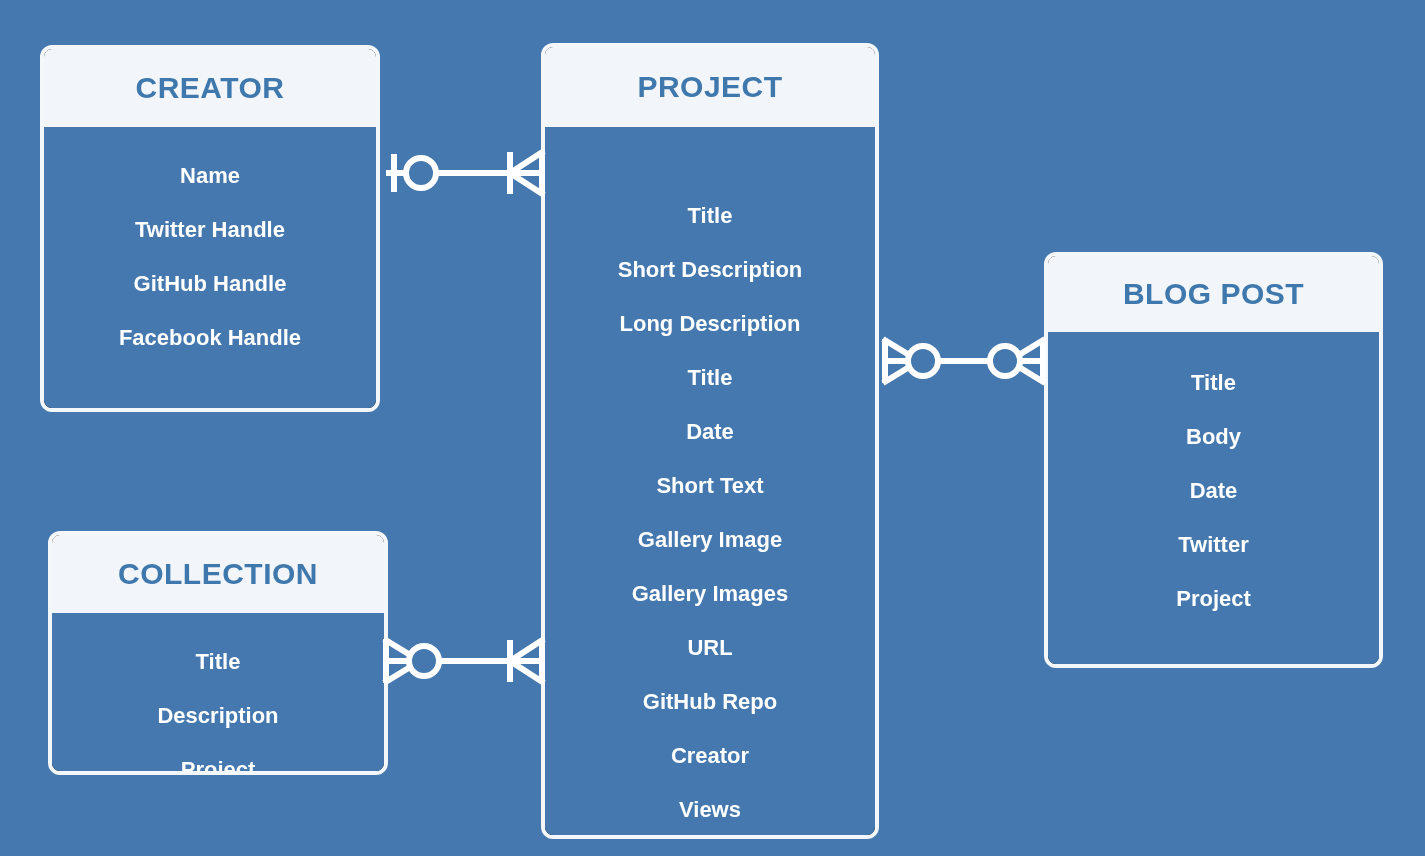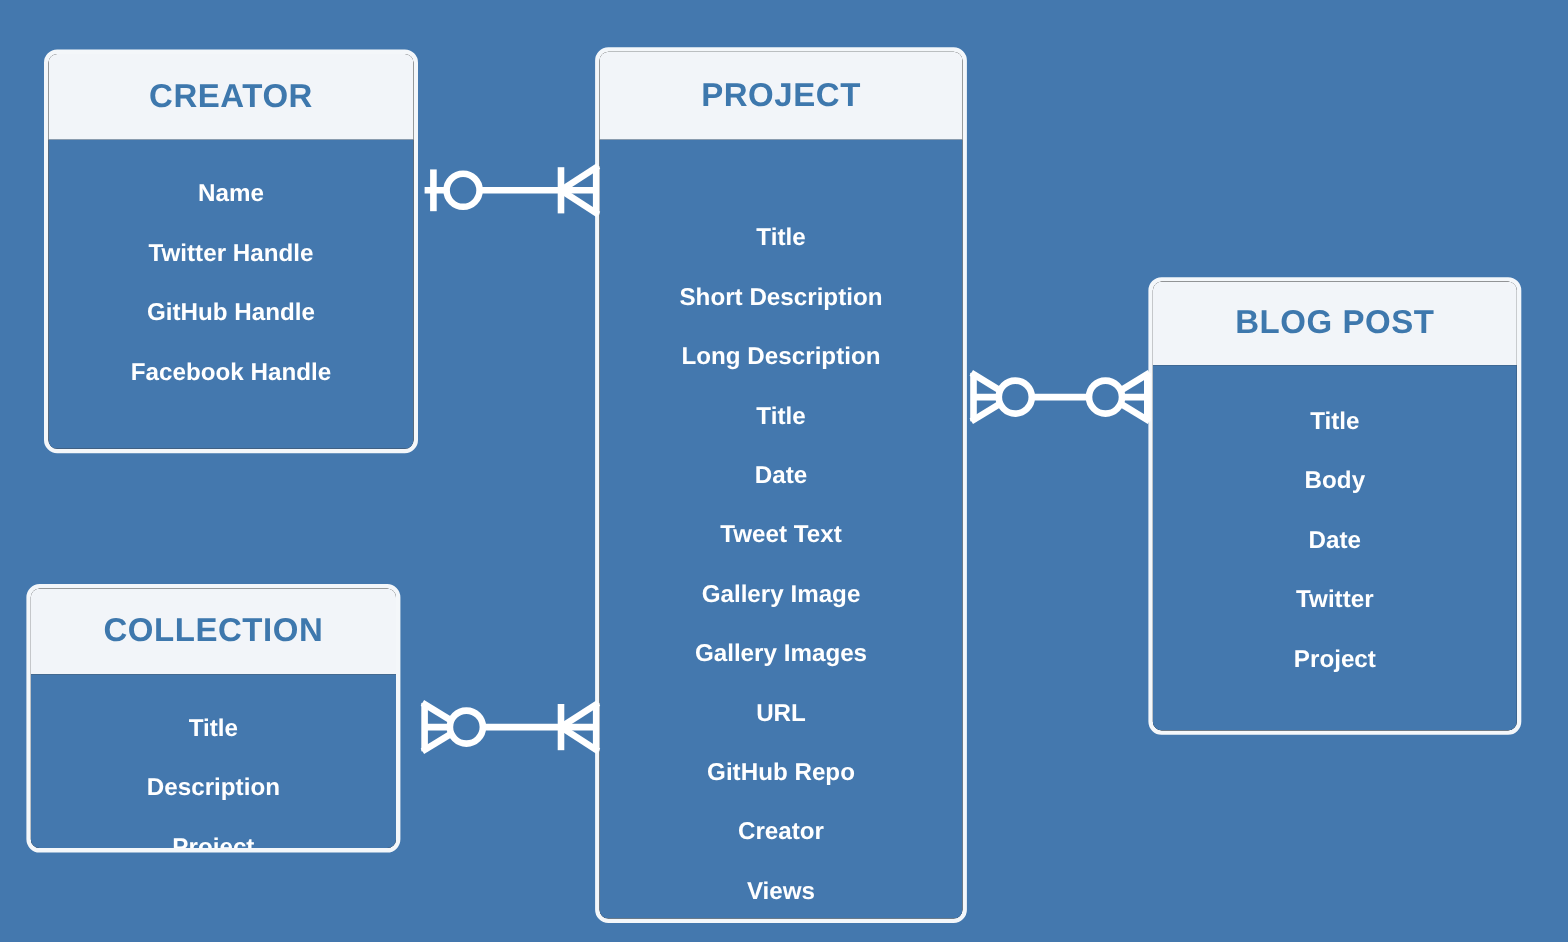--- a/index.html
+++ b/index.html
@@ -65,21 +65,21 @@
   #entity-creator    .entity-body   { padding-top: 38px; gap: 32px; }
 
   #entity-project    { left: 541px;  top: 30px;  width: 338px; height: 796px; }
   #entity-project    .entity-header { height: 80px; }
   #entity-project    .entity-body   { padding-top: 78px; gap: 32px; }
 
   #entity-blogpost   { left: 1044px; top: 239px; width: 339px; height: 416px; }
   #entity-blogpost   .entity-header { height: 76px; }
   #entity-blogpost   .entity-body   { padding-top: 40px; gap: 32px; }
 
-  #entity-collection { left: 24px;   top: 518px; width: 340px; height: 244px; }
+  #entity-collection { left: 48px;   top: 518px; width: 340px; height: 244px; }
   #entity-collection .entity-header { height: 78px; }
   #entity-collection .entity-body   { padding-top: 38px; gap: 32px; }
 
   
   .connector {
     position: absolute;
     overflow: visible;
   }
   .connector svg { display: block; overflow: visible; }
 
@@ -103,21 +103,21 @@
   </div>
 
   <div class="entity" id="entity-project">
     <div class="entity-header">PROJECT</div>
     <div class="entity-body">
       <div class="field">Title</div>
       <div class="field">Short Description</div>
       <div class="field">Long Description</div>
       <div class="field">Title</div>
       <div class="field">Date</div>
-      <div class="field">Tweet Text</div>
+      <div class="field">Short Text</div>
       <div class="field">Gallery Image</div>
       <div class="field">Gallery Images</div>
       <div class="field">URL</div>
       <div class="field">GitHub Repo</div>
       <div class="field">Creator</div>
       <div class="field">Views</div>
     </div>
   </div>
 
   <div class="entity" id="entity-blogpost">

